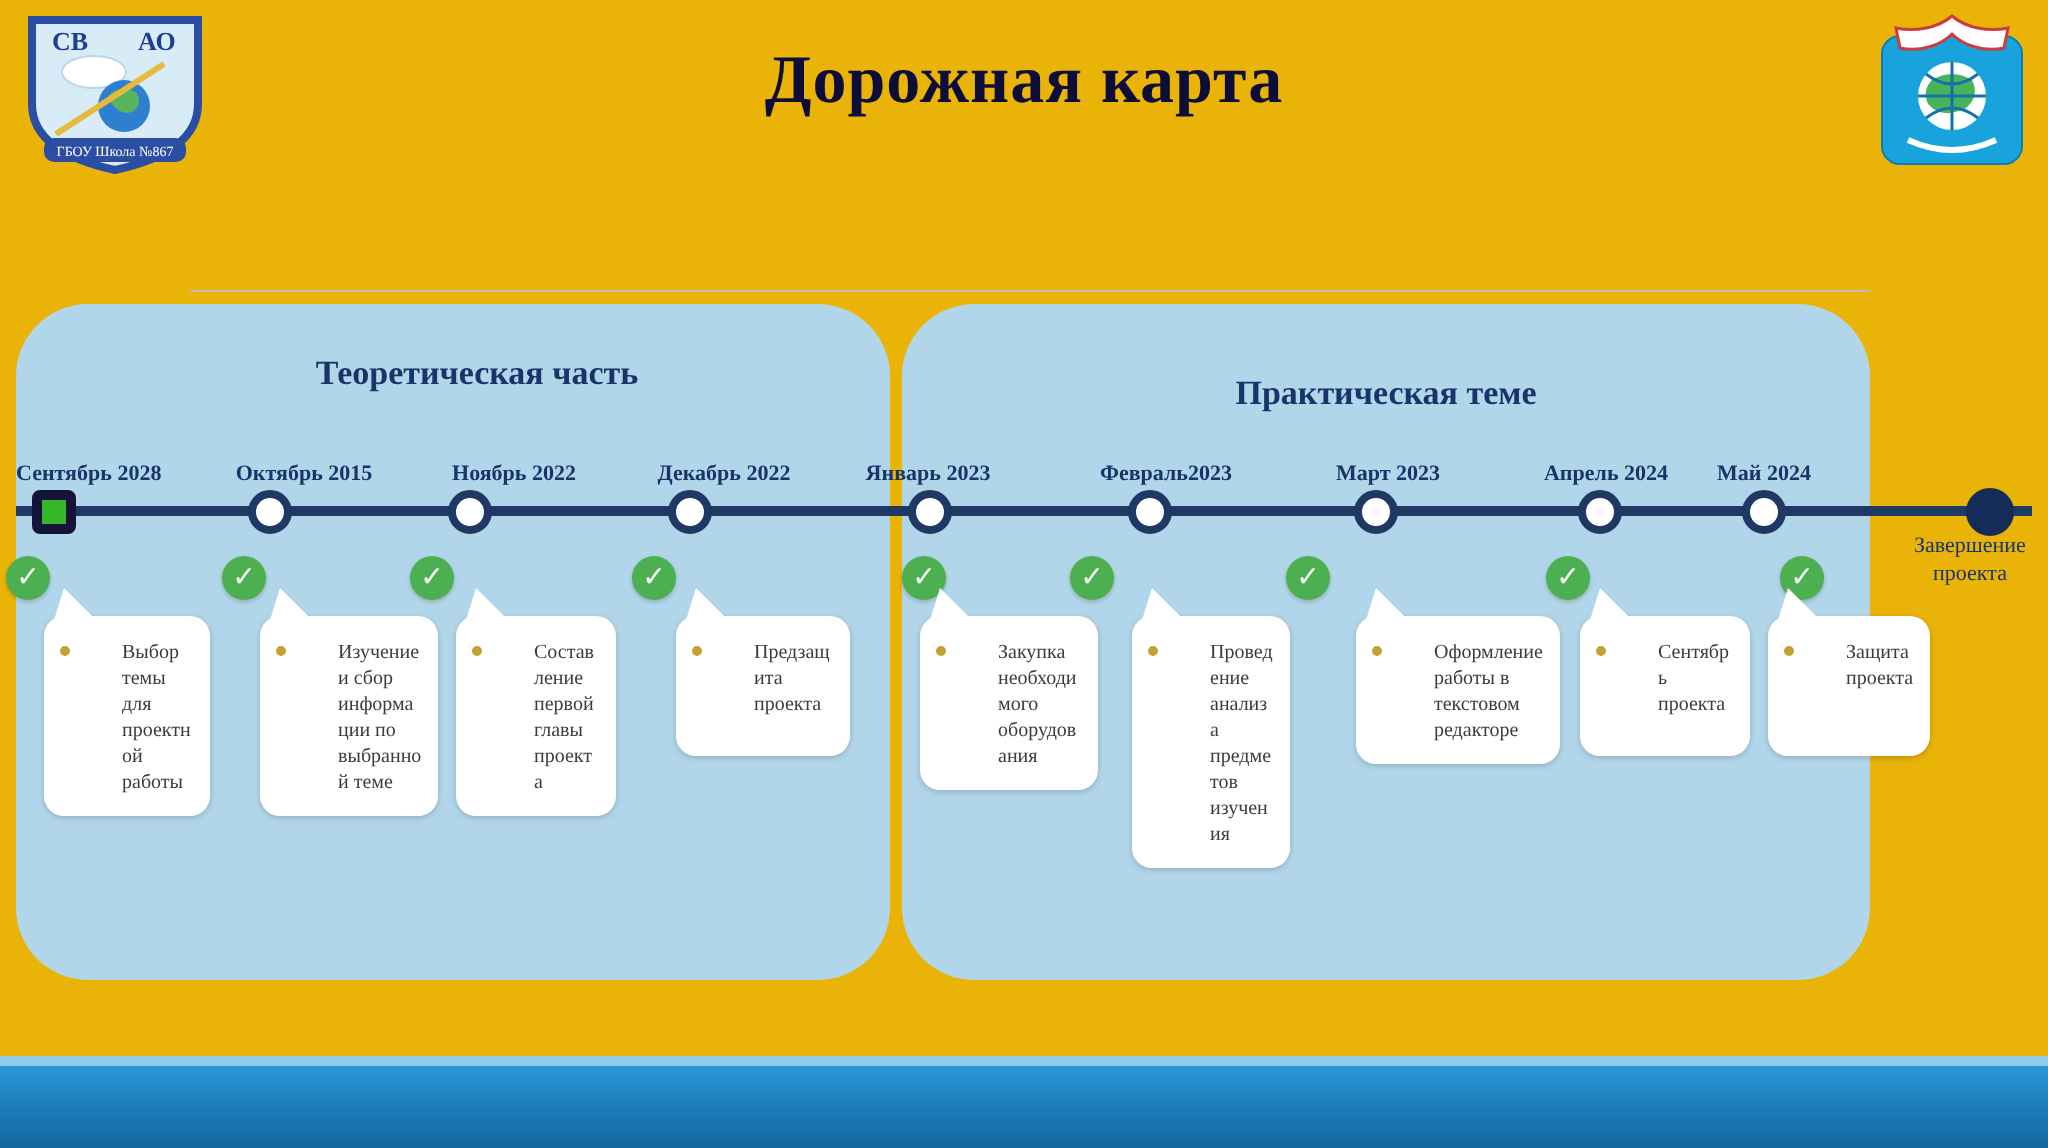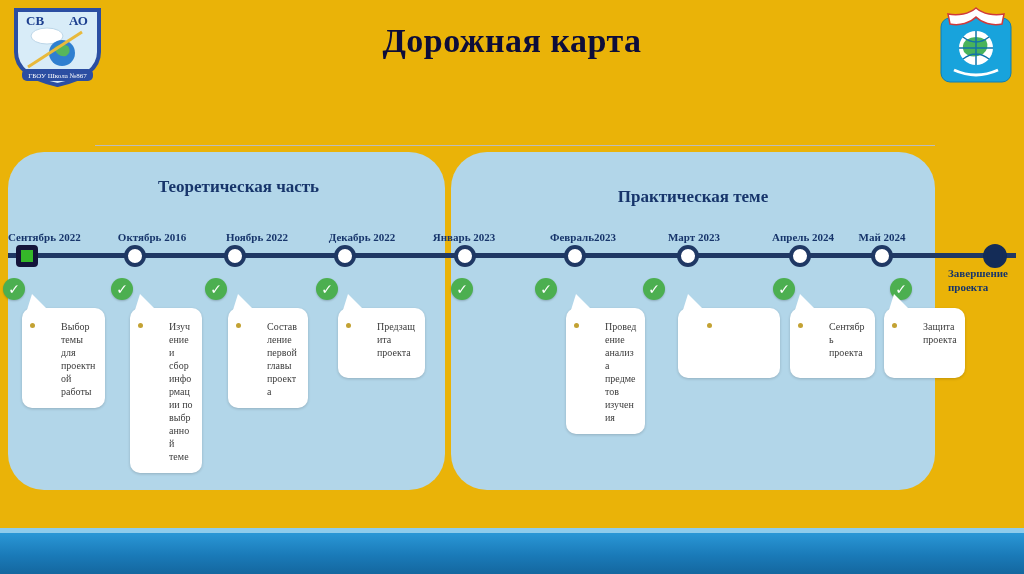--- a/index.html
+++ b/index.html
@@ -37,22 +37,22 @@
   .bubble { position:absolute; top:308px; background:#ffffff; border-radius:10px;
             padding:12px 8px 10px 8px; min-height:70px; box-sizing:border-box;
             box-shadow:0 1px 3px rgba(0,0,0,0.18); }
   .bubble::before { content:""; position:absolute; top:-14px; left:5px; width:0; height:0;
             border-left:5px solid transparent; border-right:16px solid transparent;
             border-bottom:16px solid #ffffff; }
   .bubble-text { display:flex; gap:5px; font-size:10px; color:#3c3c3c; line-height:1.3; overflow-wrap:break-word; }
   .bubble-text > span:last-child { min-width:0;margin-left:21px; }
   .dot { flex:none; width:5px; height:5px; border-radius:50%; background:#c3a233; margin-top:3px; }
 
-  .end-label { position:absolute; top:267px; right:2px; width:74px; text-align:left;
-               font-size:11px; font-weight:bold; color:#17356b; line-height:1.25; }
+  .end-label { position:absolute; top:267px; right:2px; width:74px; text-align:center;
+               font-size:11px; font-weight:normal; color:#17356b; line-height:1.25; }
 
   .footer { position:absolute; left:0; right:0; bottom:0; height:46px; }
   .footer-strip { height:5px; background:#8fccec; }
   .footer-band  { height:41px; background:linear-gradient(180deg,#2a97d6 0%,#1a7ab8 55%,#14679f 100%); }
 
   .logo-left  { position:absolute; top:4px; left:10px; width:95px; height:84px; }
   .logo-right { position:absolute; top:6px; right:12px; width:72px; height:78px; }
 </style>
 </head>
 <body>
@@ -87,22 +87,22 @@
   <div class="page-title">Дорожная карта</div>
   <div class="title-rule"></div>
 
   <div class="panel panel-theory"></div>
   <div class="panel panel-practice"></div>
   <div class="section-title st-theory">Теоретическая часть</div>
   <div class="section-title st-practice">Практическая теме</div>
 
   <div class="timeline-line"></div>
 
-  <div class="month month-first" style="left:8px">Сентябрь 2022</div>
-  <div class="month" style="left:152px">Октябрь 2016</div>
+  <div class="month month-first" style="left:8px">Сентябрь 2028</div>
+  <div class="month" style="left:152px">Октябрь 2015</div>
   <div class="month" style="left:257px">Ноябрь 2022</div>
   <div class="month" style="left:362px">Декабрь 2022</div>
   <div class="month" style="left:464px">Январь 2023</div>
   <div class="month" style="left:583px">Февраль2023</div>
   <div class="month" style="left:694px">Март 2023</div>
   <div class="month" style="left:803px">Апрель 2024</div>
   <div class="month" style="left:882px">Май 2024</div>
 
   <div class="node node-start" style="left:27px"></div>
   <div class="node" style="left:135px"></div>
@@ -125,47 +125,54 @@
   <div class="check" style="left:643px">✓</div>
   <div class="check" style="left:773px">✓</div>
   <div class="check" style="left:890px">✓</div>
 
   <div class="bubble" style="left:22px;width:83px">
     <div class="bubble-text">
         <span class="dot"></span>
         <span>Выбор темы для проектной работы</span>
       </div>
   </div>
-  <div class="bubble" style="left:130px;width:72px">
+  <div class="bubble" style="left:130px;width:89px">
     <div class="bubble-text">
         <span class="dot"></span>
         <span>Изучение и сбор информации по выбранной теме</span>
       </div>
   </div>
   <div class="bubble" style="left:228px;width:80px">
     <div class="bubble-text">
         <span class="dot"></span>
         <span>Составление первой главы проекта</span>
       </div>
   </div>
   <div class="bubble" style="left:338px;width:87px">
     <div class="bubble-text">
         <span class="dot"></span>
         <span>Предзащита проекта</span>
       </div>
   </div>
+  <div class="bubble" style="left:460px;width:89px">
+    <div class="bubble-text">
+        <span class="dot"></span>
+        <span>Закупка необходимого оборудования</span>
+      </div>
+  </div>
   <div class="bubble" style="left:566px;width:79px">
     <div class="bubble-text">
         <span class="dot"></span>
         <span>Проведение анализа предметов изучения</span>
       </div>
   </div>
   <div class="bubble" style="left:678px;width:102px">
     <div class="bubble-text">
         <span class="dot"></span>
+        <span>Оформление работы в текстовом редакторе</span>
       </div>
   </div>
   <div class="bubble" style="left:790px;width:85px">
     <div class="bubble-text">
         <span class="dot"></span>
         <span>Сентябрь проекта</span>
       </div>
   </div>
   <div class="bubble" style="left:884px;width:81px">
     <div class="bubble-text">

